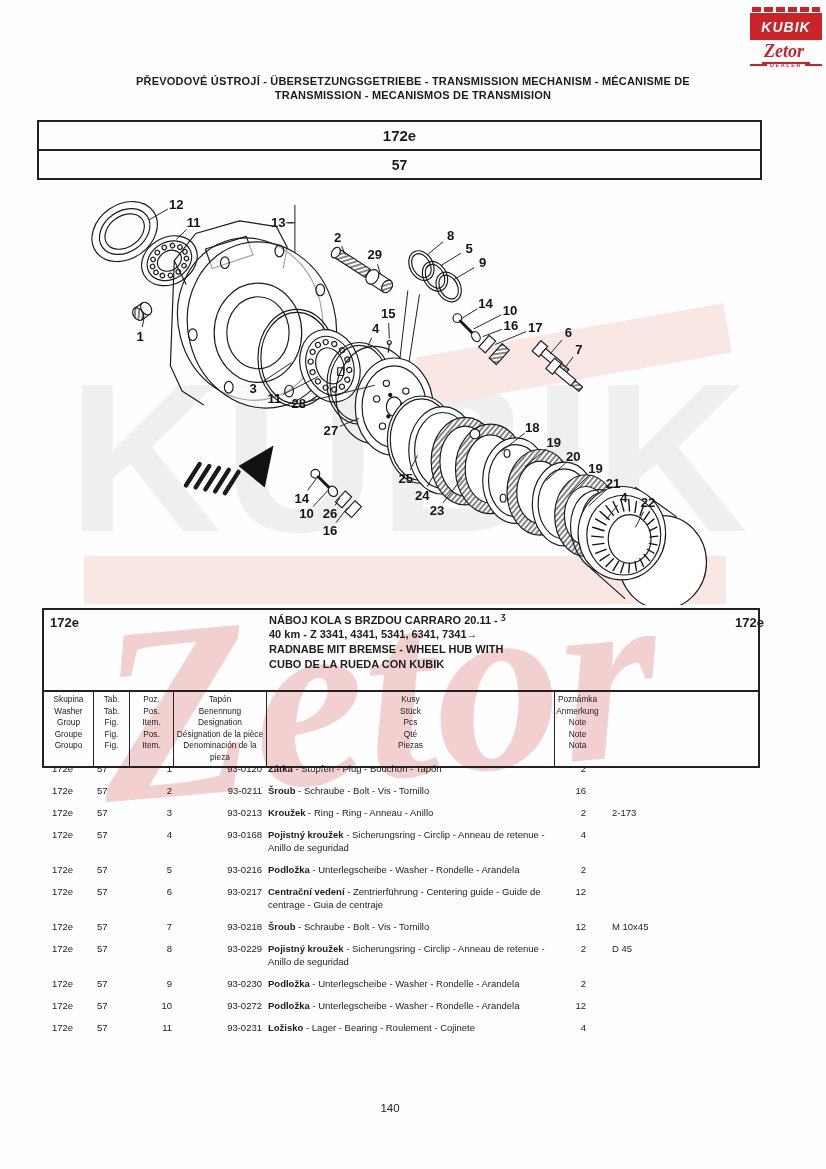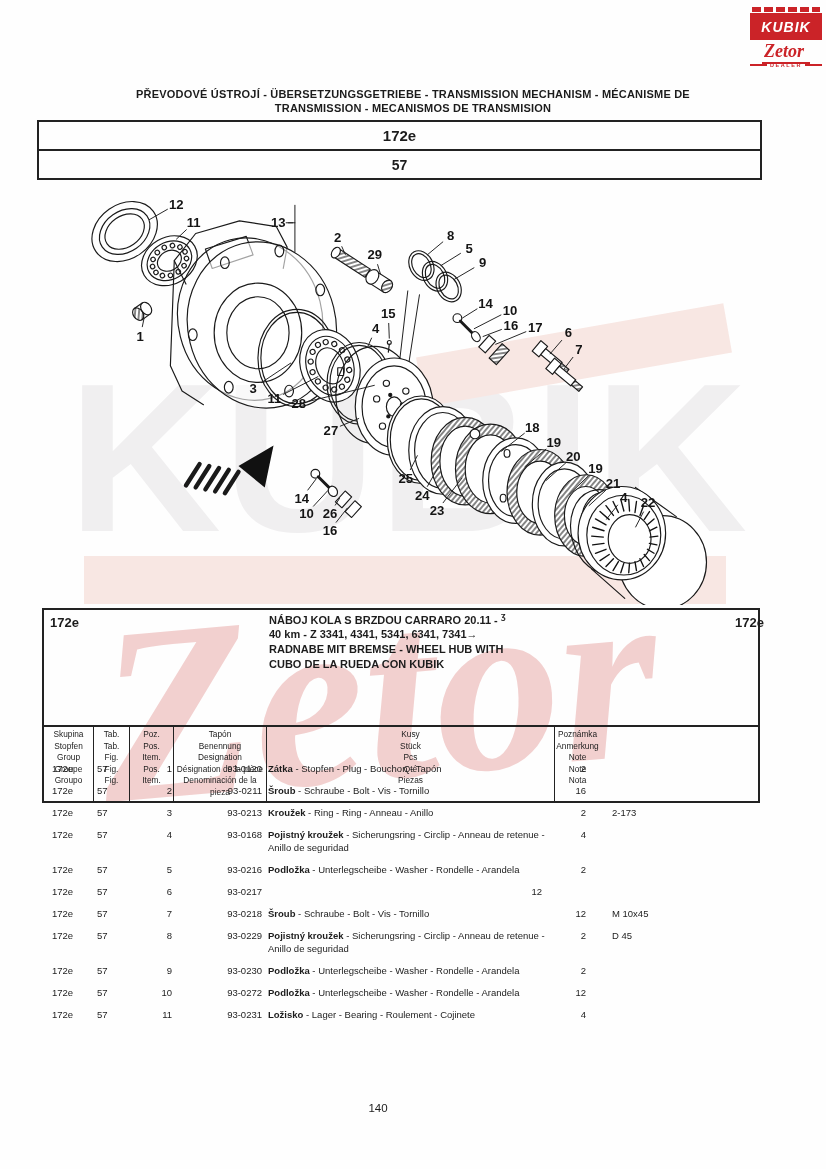--- a/index.html
+++ b/index.html
@@ -18,53 +18,53 @@
   .logo-stripes{height:5px;margin:0 2px 1px 2px;
     background:repeating-linear-gradient(90deg,#cb2328 0 9px,#ffffff 9px 12px);}
   .logo-kubik{background:#cb2328;color:#fff;font:italic 800 14px/1 "Liberation Sans",sans-serif;
     text-align:center;padding:7px 2px 6px 2px;letter-spacing:1px;}
   .logo-zetor{color:#cb2328;font:italic 700 18px/1 "Liberation Serif",serif;text-align:center;margin-top:2px;}
   .logo-zetor span{border-bottom:2px solid #cb2328;padding:0 6px 1px 2px;}
   .logo-dealer{display:flex;align-items:center;justify-content:center;gap:3px;color:#cb2328;
     font:700 5.5px "Liberation Sans",sans-serif;letter-spacing:1.6px;margin-top:2px;}
   .logo-dealer::before,.logo-dealer::after{content:"";flex:1;height:2px;background:#cb2328;}
   
-  .hdr{position:absolute;top:87px;left:62px;width:702px;text-align:center;
+  .hdr{position:absolute;top:74px;left:62px;width:702px;text-align:center;
        font:700 11px/14px "Liberation Sans",sans-serif;letter-spacing:.2px;}
   .sec-box{position:absolute;top:120px;left:37px;width:721px;border:2px solid #222;}
   .sec-row{height:27px;display:flex;align-items:center;justify-content:center;
        font:700 15px "Liberation Sans",sans-serif;}
   .sec-row:first-child{border-bottom:2px solid #222;}
   
   .diagram{position:absolute;top:185px;left:40px;width:720px;height:420px;}
   .callout{font:700 13.5px "Liberation Sans",sans-serif;fill:#151515;text-anchor:middle;dominant-baseline:central;}
   
   .tblock{position:absolute;top:608px;left:42px;width:718px;border:2px solid #222;box-sizing:border-box;}
   .tb-title{display:grid;grid-template-columns:225px 460px 1fr;min-height:80px;}
   .tb-code{font:700 13px/16px "Liberation Sans",sans-serif;padding:5px 0 0 6px;}
   .tb-code.r{text-align:right;padding-right:5px;}
   .tb-lines{font:700 11px/14.8px "Liberation Sans",sans-serif;}
   .tsup{font-size:8px;}
-  .tb-head{display:grid;grid-template-columns:50px 36px 44px 93px 288px 45px 160px;border-top:2px solid #222;margin-top:35px;}
+  .tb-head{display:grid;grid-template-columns:50px 36px 44px 93px 288px 45px 160px;border-top:2px solid #222;}
   .hcell{border-right:1px solid #222;text-align:center;font:400 8.3px/11.6px "Liberation Sans",sans-serif;
          padding:2px 1px;overflow:hidden;}
   .hcell:last-child{border-right:none;}
   .tbody{position:absolute;top:754px;left:42px;width:718px;}
   .trow{display:grid;grid-template-columns:44px 45px 41px 90px 290px 44px 160px;
         font:400 9.5px/13px "Liberation Sans",sans-serif;margin-bottom:9px;}
   .trow:first-child{margin-top:8px;}
   .c-group{padding-left:10px;}
   .c-fig{padding-left:11px;}
   .c-item{text-align:right;}
   .c-part{text-align:right;}
   .c-desc{padding-left:6px;}
   .c-desc b{font-weight:700;}
   .c-qty{text-align:right;padding-right:10px;}
   .c-note{padding-left:16px;}
-  .footer{position:absolute;top:1102px;left:4px;width:748px;text-align:center;
+  .footer{position:absolute;top:1102px;left:16px;width:748px;text-align:center;
           font:400 11.5px "Liberation Sans",sans-serif;}
 </style>
 </head>
 <body>
 
 <div class="page">
 
   <div class="wm wm-kubik">KUBIK</div>
   <div class="wm wm-swoosh"></div>
   <div class="wm wm-band"></div>
@@ -432,21 +432,21 @@
           <div><span>NÁBOJ KOLA S BRZDOU CARRARO 20.11 - </span><sup class="tsup">Ʒ</sup></div>
           <div>40 km - Z 3341, 4341, 5341, 6341, 7341→</div>
           <div>RADNABE MIT BREMSE - WHEEL HUB WITH</div>
           <div>CUBO DE LA RUEDA CON KUBIK</div>
         </div>
         <div class="tb-code r">172e</div>
       </div>
       <div class="tb-head" id="table-head">
           <div class="hcell">
             <div>Skupina</div>
-            <div>Stopfen</div>
+            <div>Washer</div>
             <div>Group</div>
             <div>Groupe</div>
             <div>Groupo</div>
           </div>
           <div class="hcell">
             <div>Tab.</div>
             <div>Tab.</div>
             <div>Fig.</div>
             <div>Fig.</div>
             <div>Fig.</div>
@@ -526,20 +526,21 @@
           <div class="c-part">93-0216</div>
           <div class="c-desc"><b>Podložka</b> - Unterlegscheibe - Washer - Rondelle - Arandela</div>
           <div class="c-qty">2</div>
           <div class="c-note"></div>
         </div>
         <div class="trow">
           <div class="c-group">172e</div>
           <div class="c-fig">57</div>
           <div class="c-item">6</div>
           <div class="c-part">93-0217</div>
+          <div class="c-desc"><b>Centrační vedení</b> - Zentrierführung - Centering guide - Guide de centrage - Guia de centraje</div>
           <div class="c-qty">12</div>
           <div class="c-note"></div>
         </div>
         <div class="trow">
           <div class="c-group">172e</div>
           <div class="c-fig">57</div>
           <div class="c-item">7</div>
           <div class="c-part">93-0218</div>
           <div class="c-desc"><b>Šroub</b> - Schraube - Bolt - Vis - Tornillo</div>
           <div class="c-qty">12</div>

